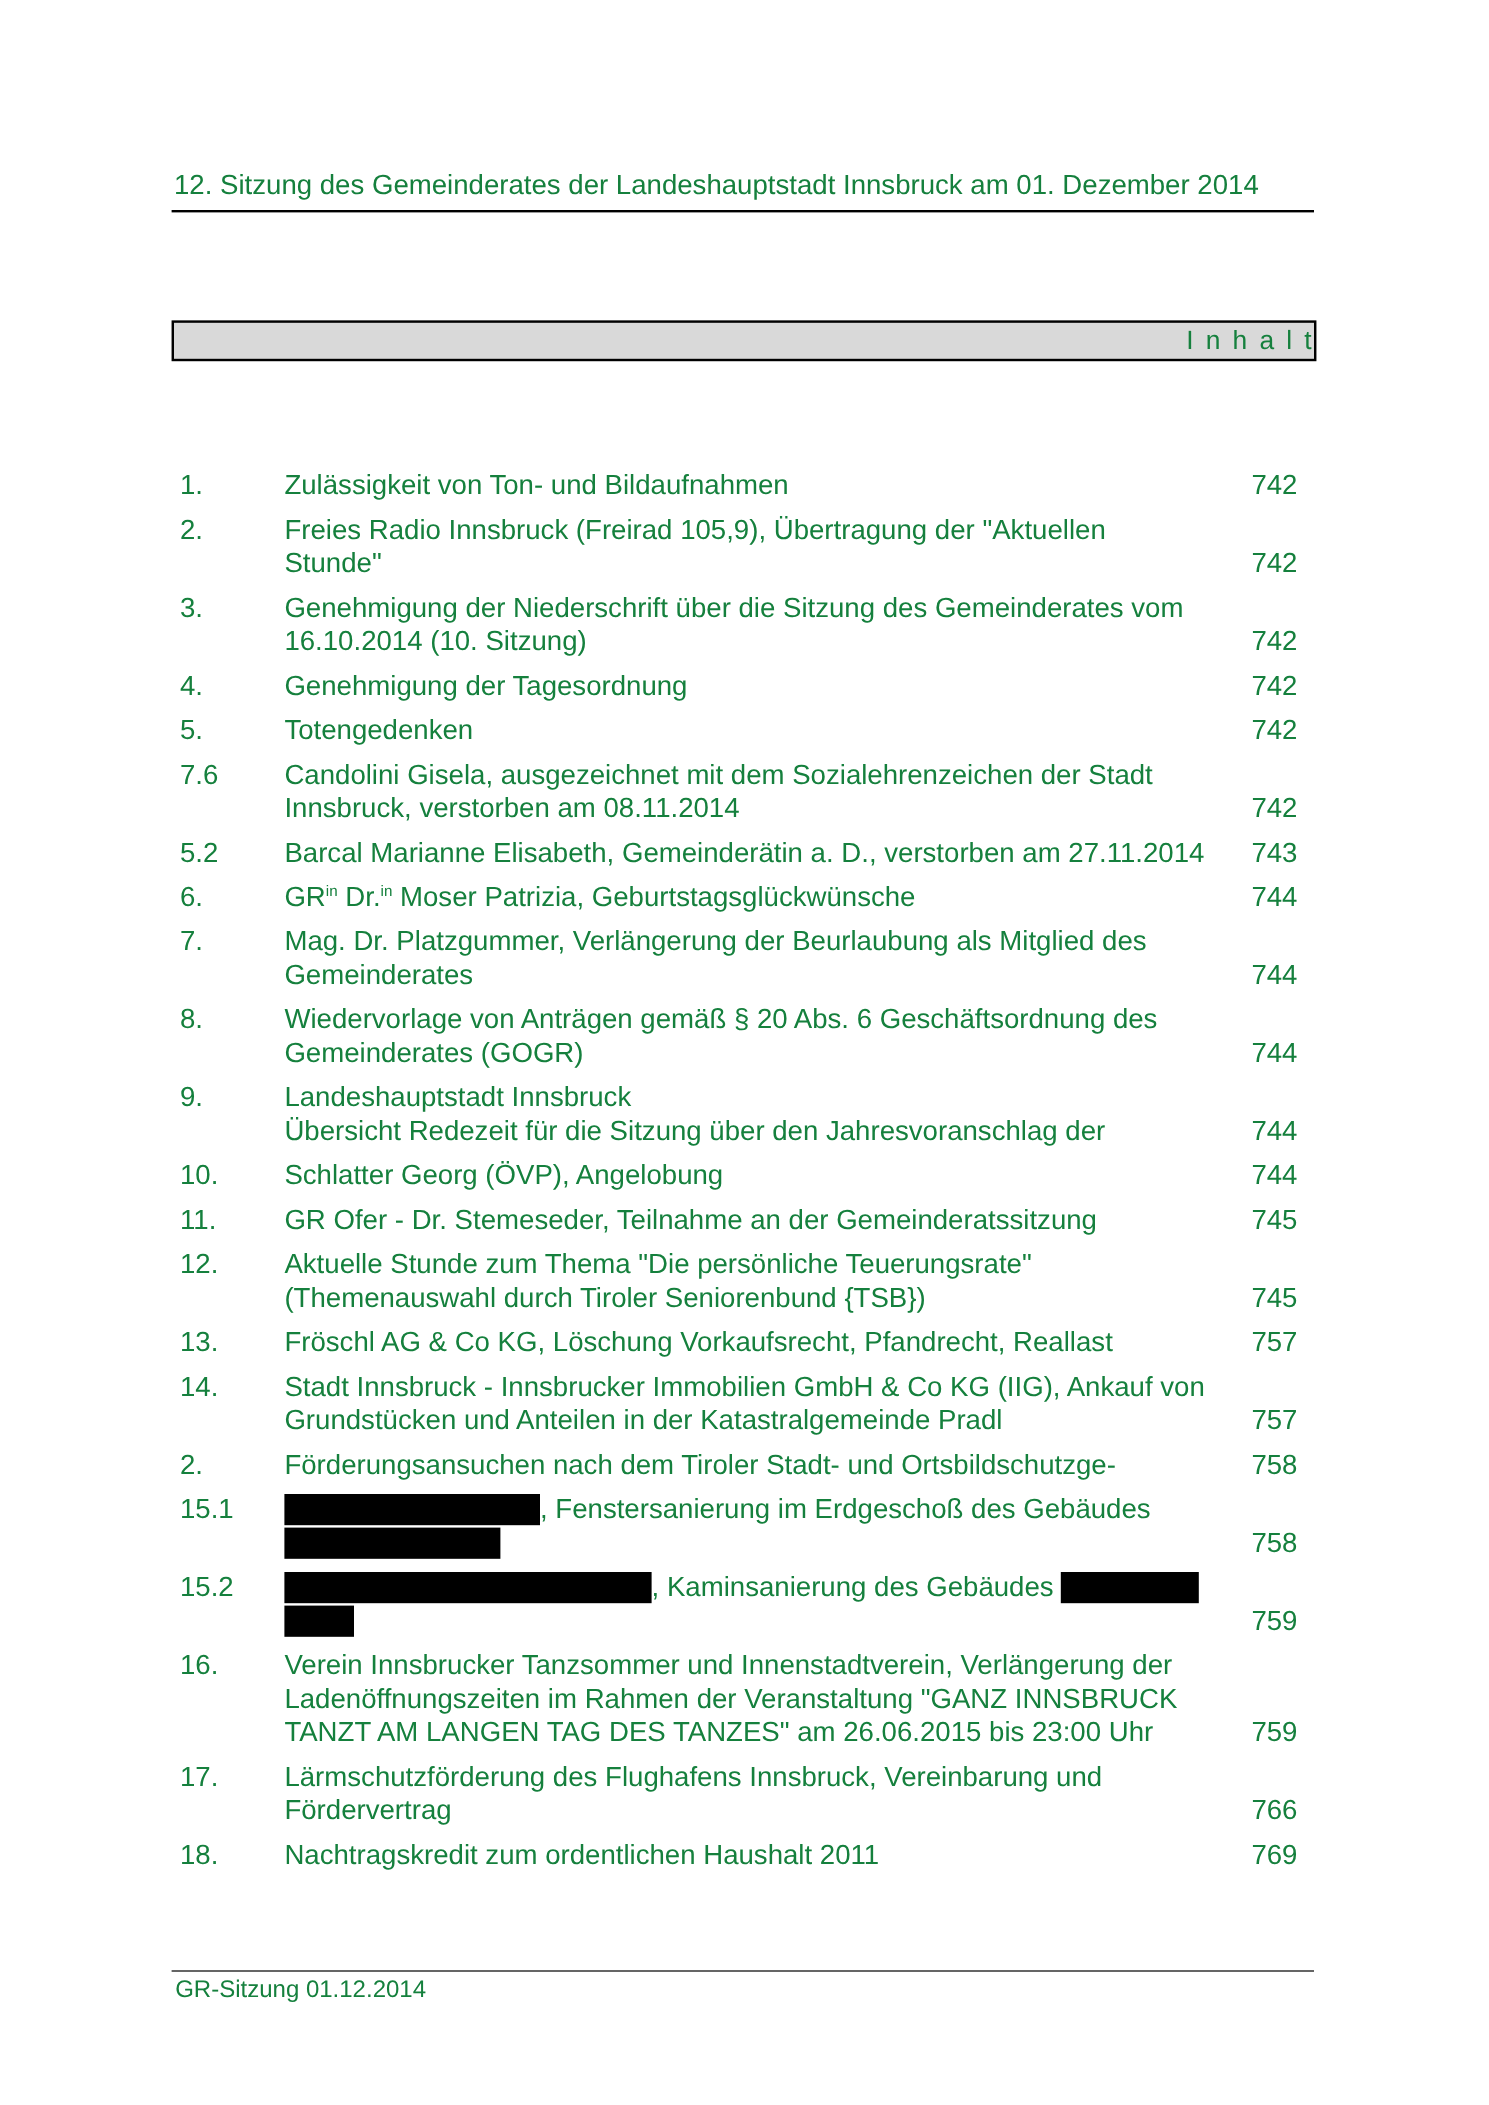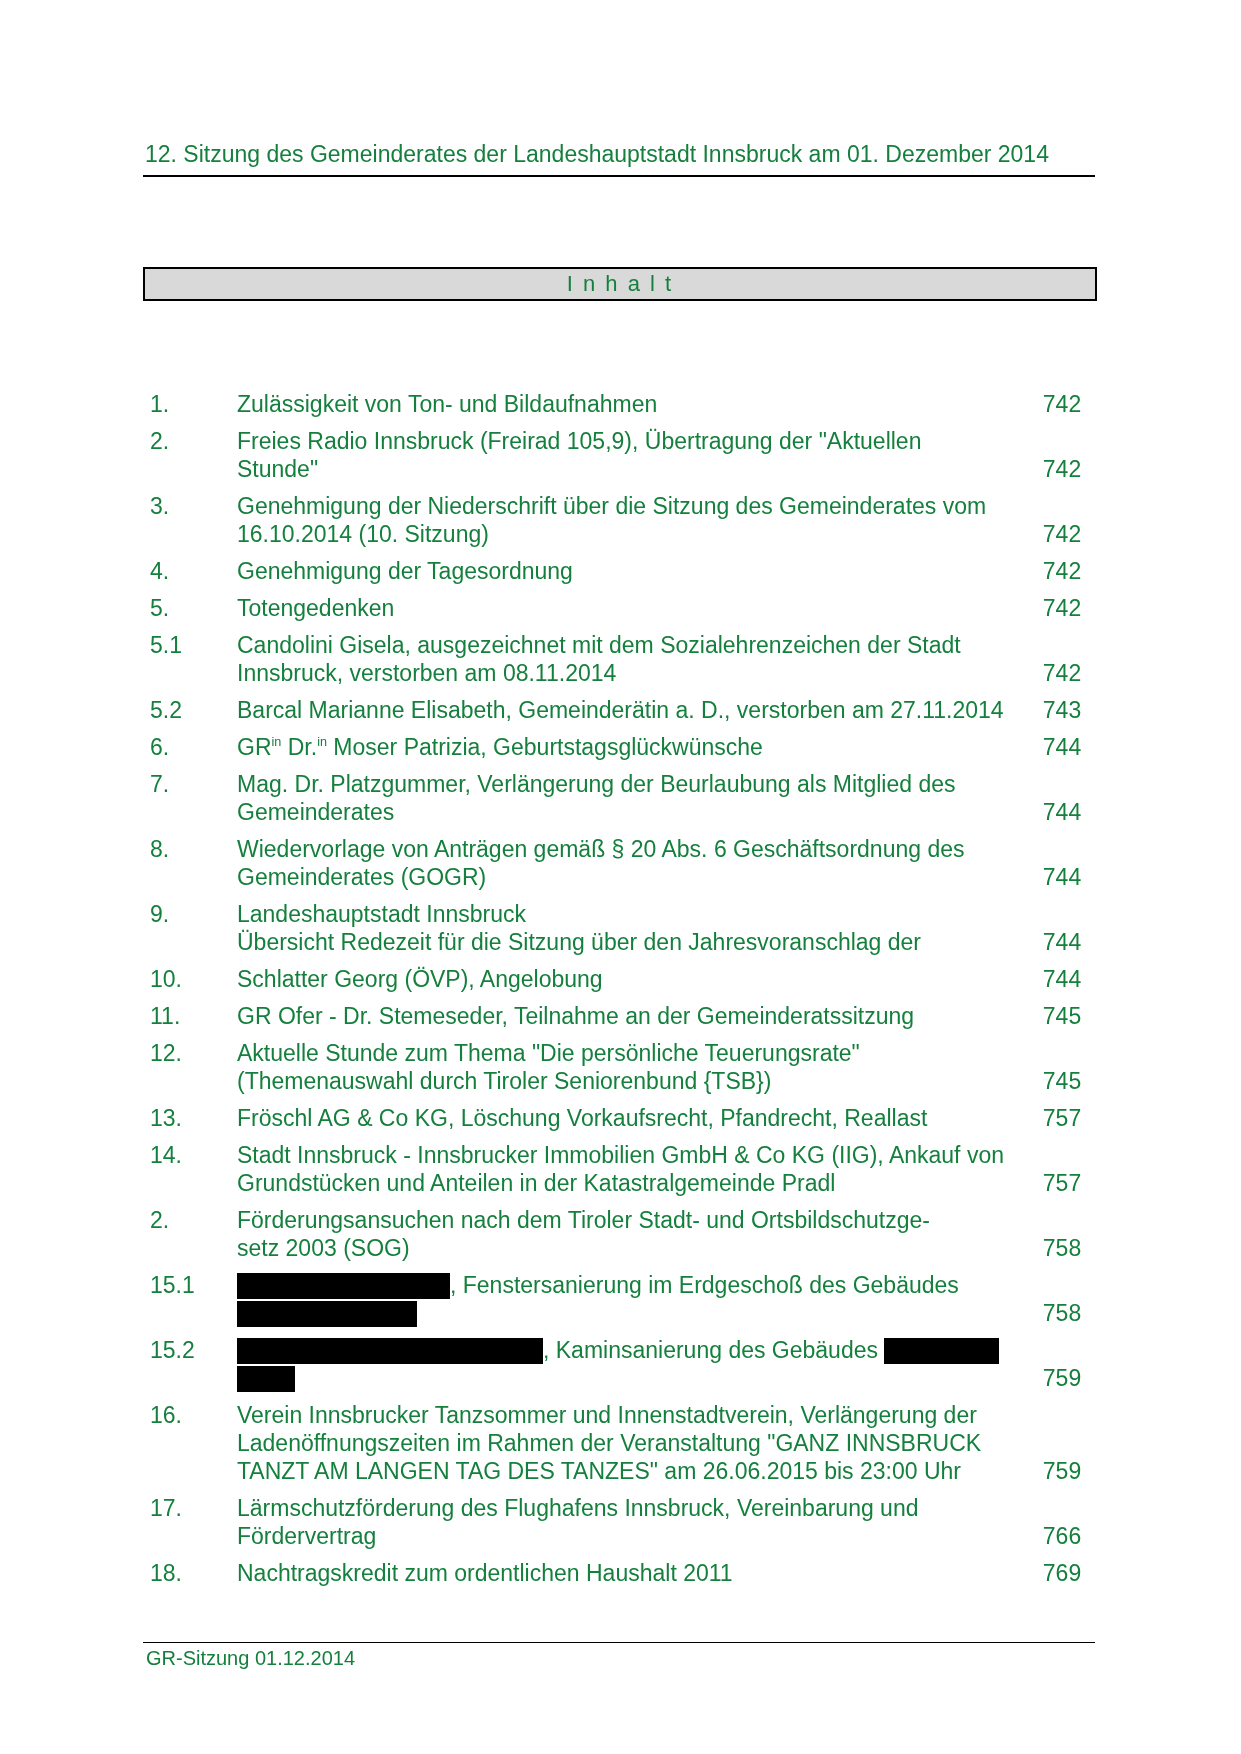--- a/index.html
+++ b/index.html
@@ -28,21 +28,21 @@
     height: 2px;
     background: #000000;
   }
   .inhalt-box {
     position: absolute;
     left: 143px;
     top: 267px;
     width: 950px;
     height: 30px;
     border: 2px solid #000000;
-    text-align: center;
+    text-align: right;
     font-size: 22px;
     line-height: 30px;
     letter-spacing: 2px;
   }
   .toc {
     position: absolute;
     left: 143px;
     top: 390px;
     width: 954px;
     font-size: 23px;
@@ -123,21 +123,21 @@
         <div class="toc-page">742</div>
       </div>
       <div class="toc-row">
         <div class="toc-num">5.</div>
         <div class="toc-lines">
           <div class="toc-line">Totengedenken</div>
         </div>
         <div class="toc-page">742</div>
       </div>
       <div class="toc-row">
-        <div class="toc-num">5.1</div>
+        <div class="toc-num">7.6</div>
         <div class="toc-lines">
           <div class="toc-line">Candolini Gisela, ausgezeichnet mit dem Sozialehrenzeichen der Stadt</div>
           <div class="toc-line">Innsbruck, verstorben am 08.11.2014</div>
         </div>
         <div class="toc-page">742</div>
       </div>
       <div class="toc-row">
         <div class="toc-num">5.2</div>
         <div class="toc-lines">
           <div class="toc-line">Barcal Marianne Elisabeth, Gemeinderätin a. D., verstorben am 27.11.2014</div>
@@ -209,21 +209,20 @@
         <div class="toc-lines">
           <div class="toc-line">Stadt Innsbruck - Innsbrucker Immobilien GmbH &amp; Co KG (IIG), Ankauf von</div>
           <div class="toc-line">Grundstücken und Anteilen in der Katastralgemeinde Pradl</div>
         </div>
         <div class="toc-page">757</div>
       </div>
       <div class="toc-row">
         <div class="toc-num">2.</div>
         <div class="toc-lines">
           <div class="toc-line">Förderungsansuchen nach dem Tiroler Stadt- und Ortsbildschutzge-</div>
-          <div class="toc-line">setz 2003 (SOG)</div>
         </div>
         <div class="toc-page">758</div>
       </div>
       <div class="toc-row">
         <div class="toc-num">15.1</div>
         <div class="toc-lines">
           <div class="toc-line"><span class="redaction" style="width: 213px; background: rgb(0, 0, 0);"></span>, Fenstersanierung im Erdgeschoß des Gebäudes</div>
           <div class="toc-line"><span class="redaction" style="width: 180px; background: rgb(0, 0, 0);"></span></div>
         </div>
         <div class="toc-page">758</div>

